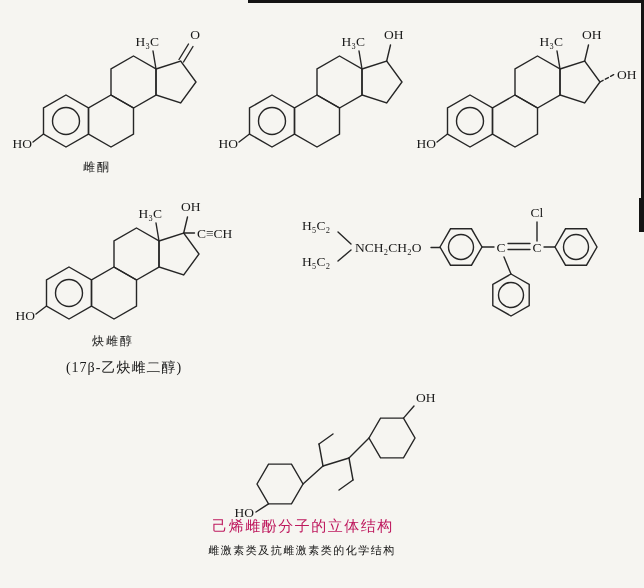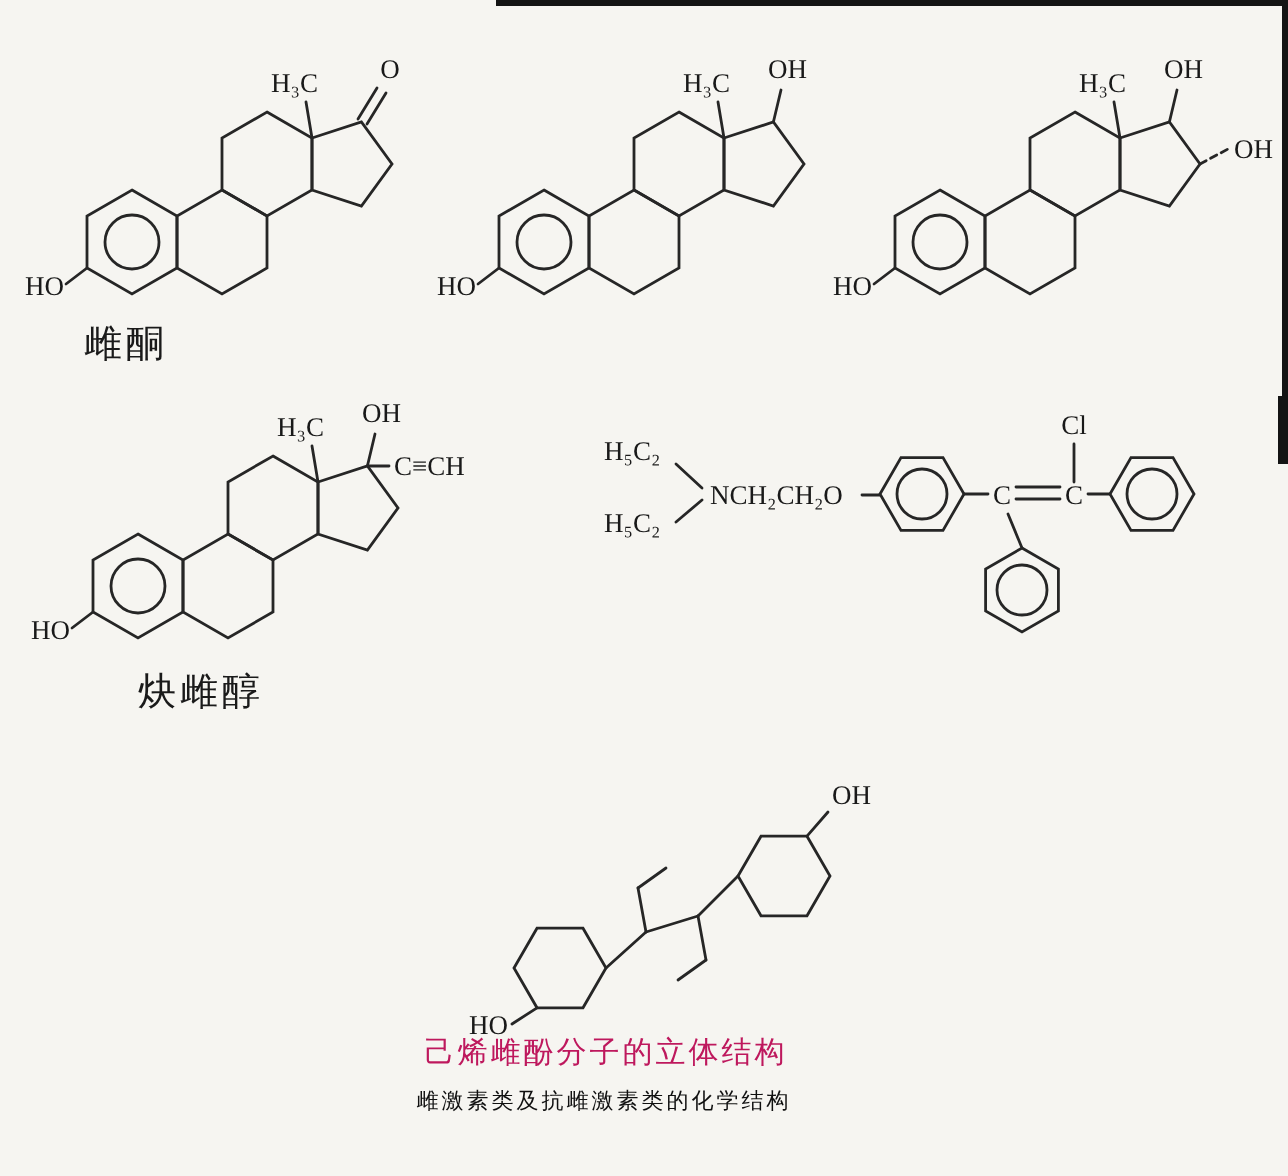--- a/index.html
+++ b/index.html
@@ -13,22 +13,22 @@
   .scan-edge{position:absolute;background:#141414;}
   svg.chem{position:absolute;overflow:visible;}
   .chem line, .chem polygon, .chem circle{
     stroke:#262626;stroke-width:1.4;fill:none;stroke-linecap:round;
   }
   .chem text{
     font-family:"Liberation Serif", serif;
     font-size:13.5px;fill:#191919;stroke:none;
   }
   .mol-label{
-    position:absolute;
-    font-size:19px;color:#1a1a1a;letter-spacing:2px;
+    position:absolute;text-align:center;
+    font-size:12px;color:#1a1a1a;letter-spacing:2px;
   }
   .sub-label{
     position:absolute;text-align:center;
     font-size:14px;color:#1a1a1a;letter-spacing:1px;
   }
   .caption{
     position:absolute;text-align:center;
     font-size:15px;color:#be185d;letter-spacing:1.5px;
   }
   .fig-caption{
@@ -107,21 +107,22 @@
       <line x1="31.5" y1="116" x2="21" y2="124"></line>
       <line x1="144" y1="51" x2="141" y2="33"></line>
       <line x1="168.7" y1="43" x2="172.5" y2="27"></line>
       <line x1="168.7" y1="43" x2="179.5" y2="43"></line>
     </g>
     <text x="147" y="28" text-anchor="end">H₃C</text>
     <text x="166" y="21">OH</text>
     <text x="182" y="47.5">C≡CH</text>
     <text x="20" y="129.5" text-anchor="end">HO</text>
   </svg>
-  <div class="mol-label" style="left:69px;top:333px;width:110px">炔雌醇</div>
+  <div class="mol-label" style="left:58px;top:333px;width:110px">炔雌醇</div>
+  <div class="sub-label" style="left:18px;top:359px;width:212px">(17β-乙炔雌二醇)</div>
 
   <svg class="chem" style="left:292px;top:202px" width="350" height="130" viewBox="0 0 350 130">
     <text x="10" y="28">H₅C₂</text>
     <text x="10" y="64">H₅C₂</text>
     <g>
       <line x1="46" y1="30" x2="59" y2="42"></line>
       <line x1="46" y1="59" x2="59" y2="48"></line>
       <line x1="139" y1="45.5" x2="148" y2="45.5"></line>
       <polygon points="148,45 158.5,26.8 179.5,26.8 190,45 179.5,63.2 158.5,63.2"></polygon>
       <circle cx="169" cy="45" r="12.5"></circle>

